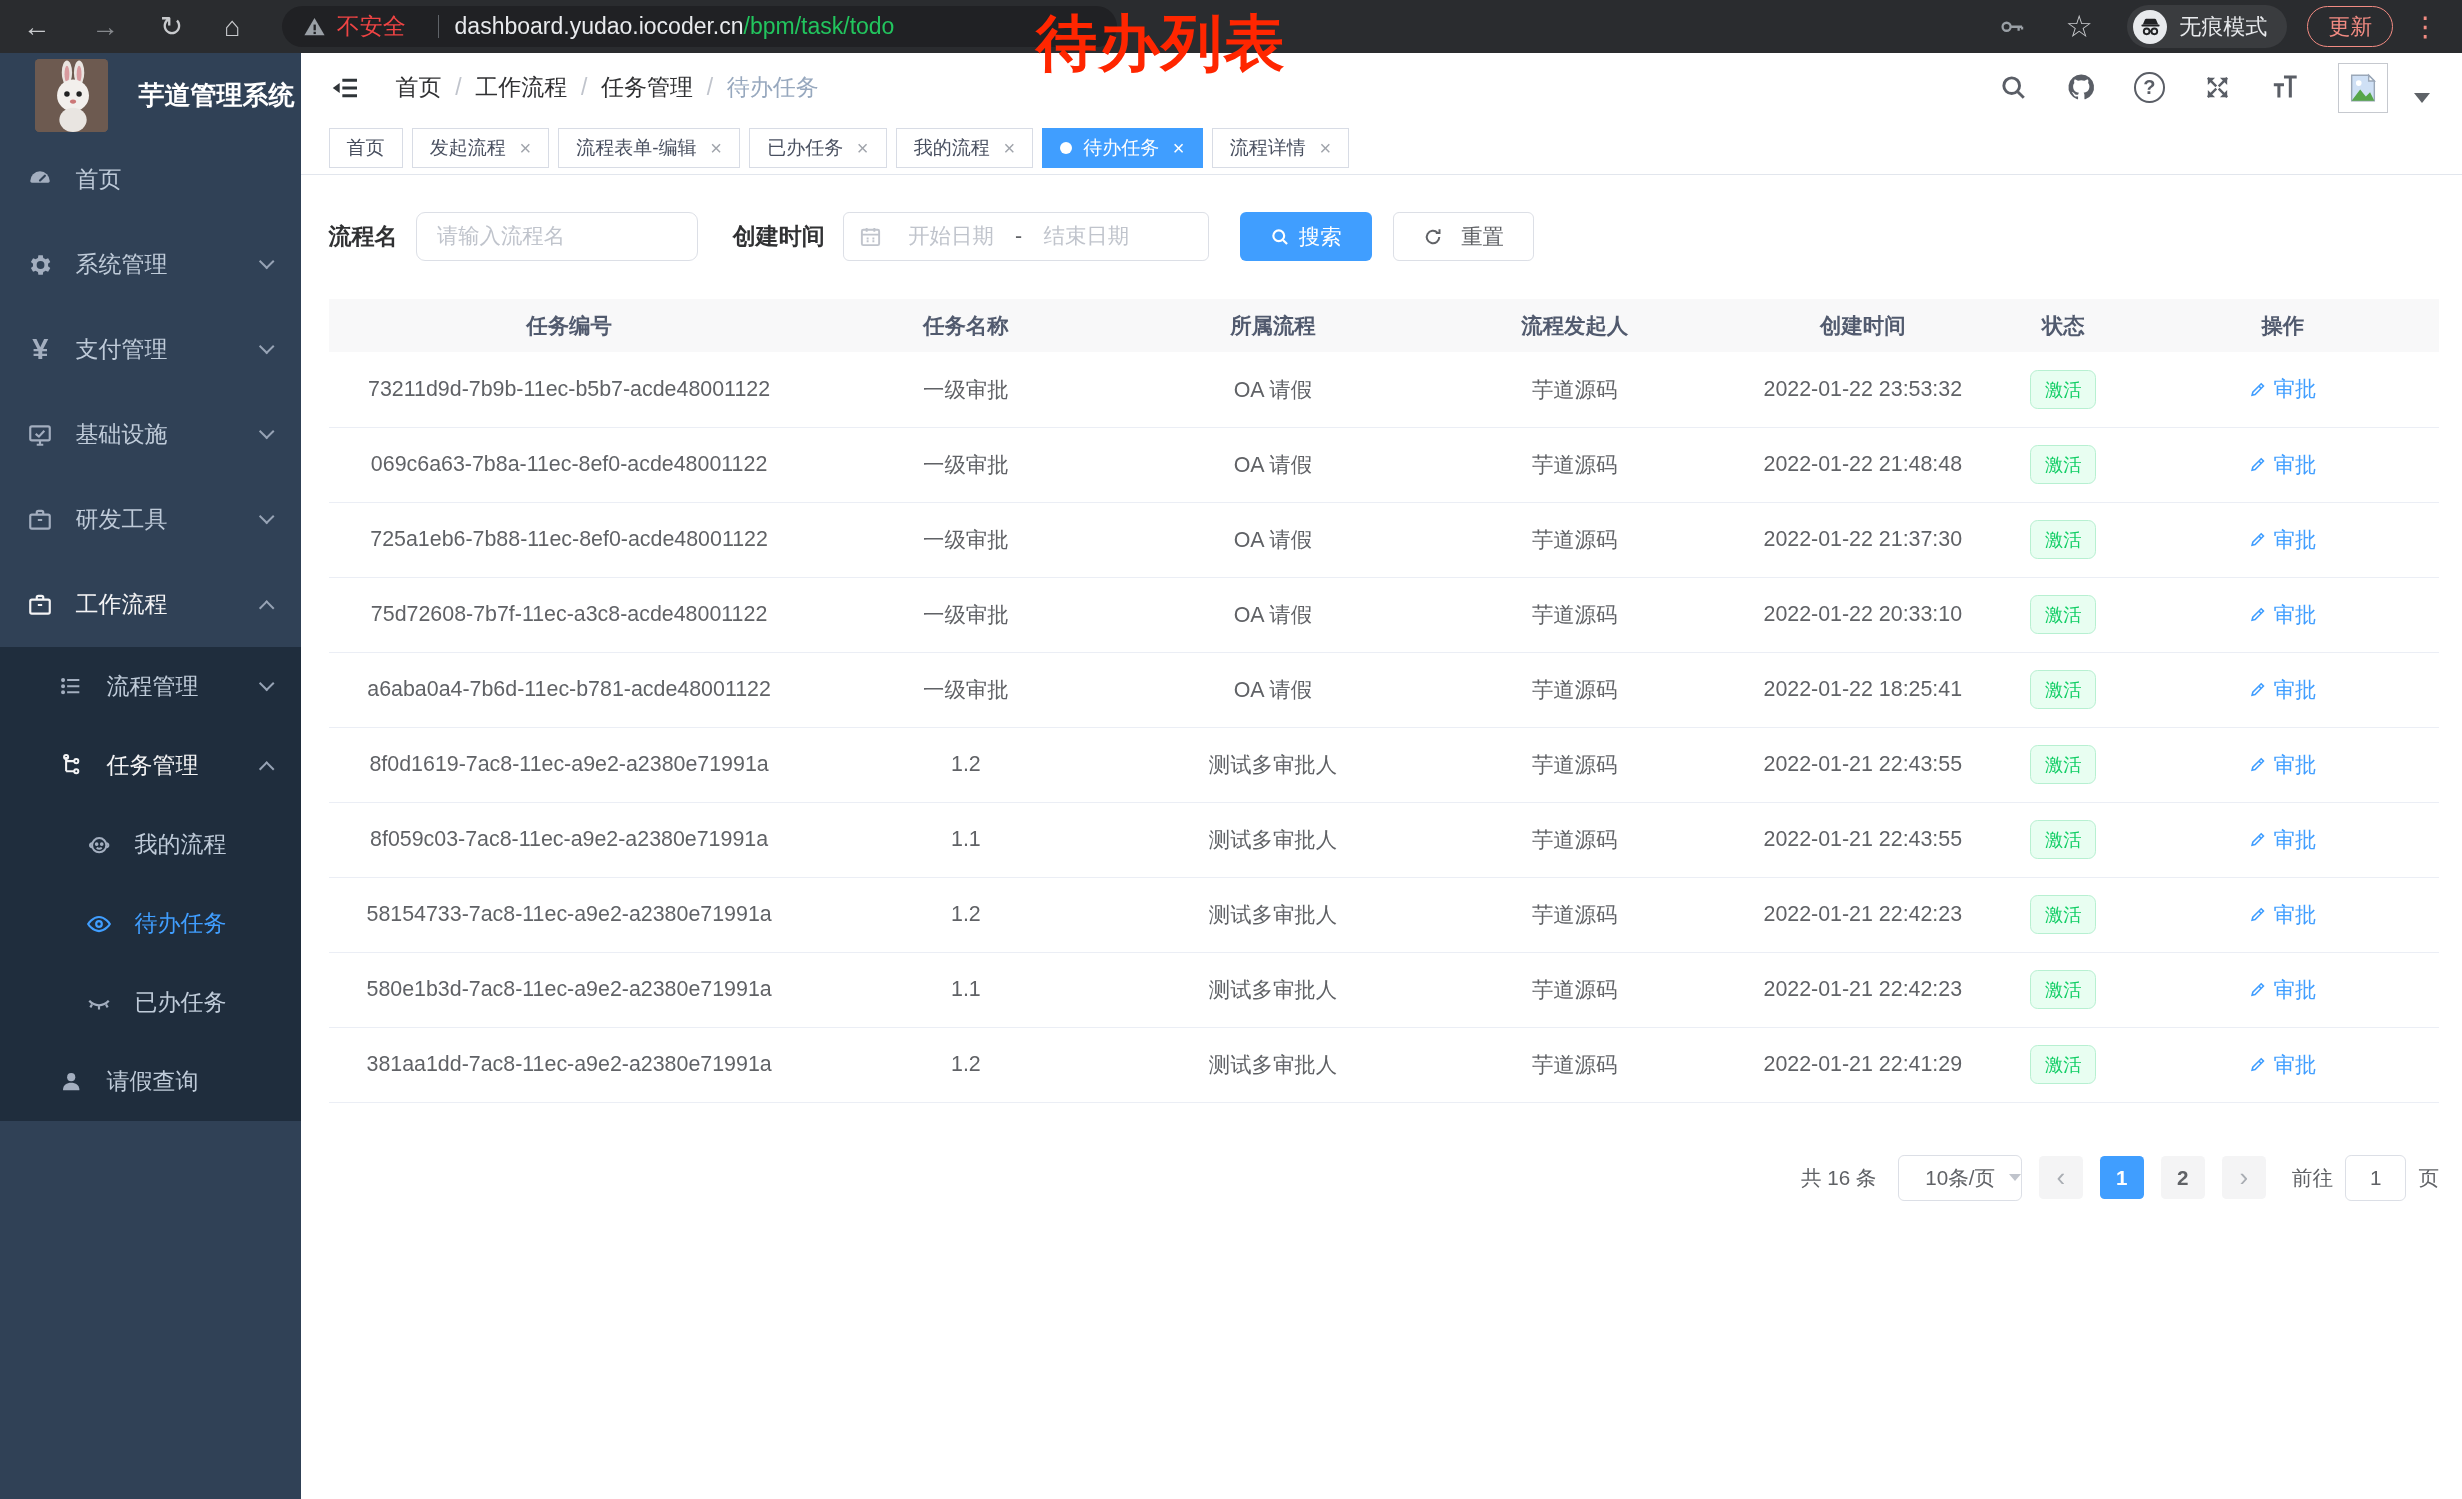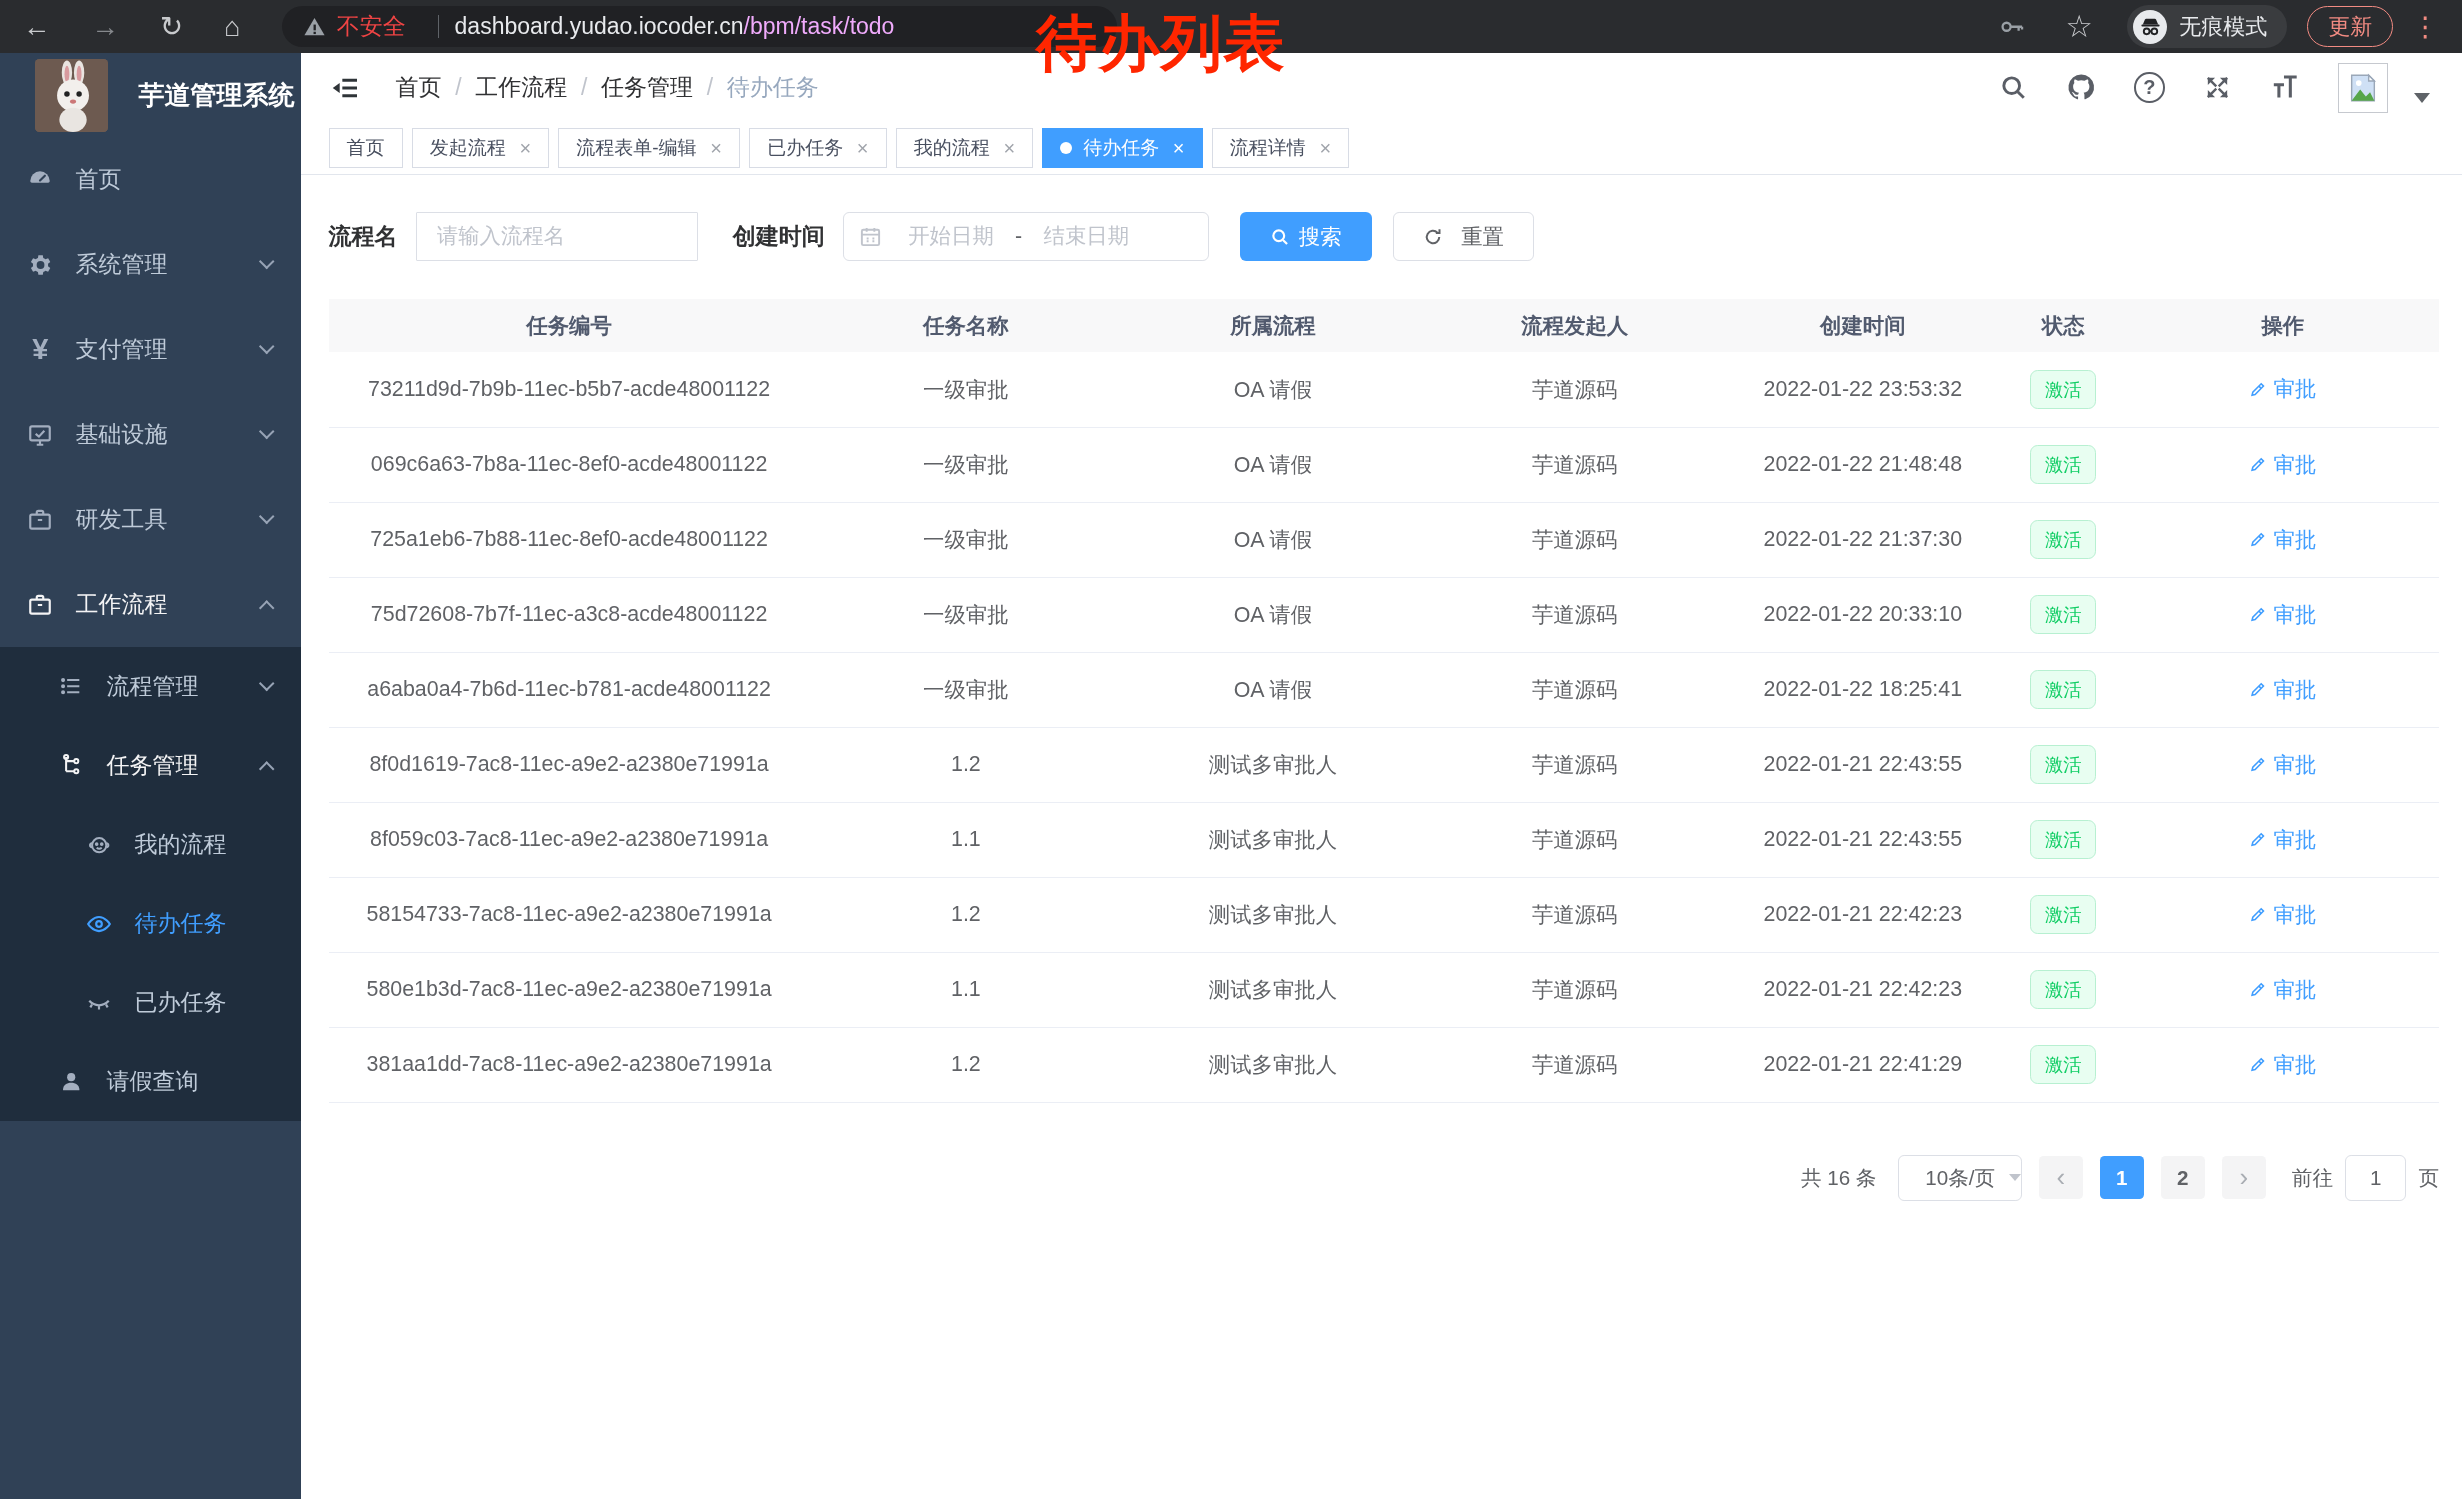--- a/index.html
+++ b/index.html
@@ -15,21 +15,21 @@
   .browser-bar { height:53px; background:#2a2c2f; display:flex; align-items:center;
     padding:0 23px; color:#c8cacd; }
   .b-ico { font-size:27.5px; line-height:1; margin-right:41px; cursor:pointer; }
   .b-ico.fwd { color:#86898d; }
   .url-pill { width:835px; height:41px; background:#202124; border-radius:20.6px;
     display:flex; align-items:center; padding:0 21.4px; font-size:23px; }
   .warn-ico { margin-right:10.7px; display:flex; }
   .sec-label { color:#ef4444; margin-right:32px;text-align:center; }
   .url-div { width:1.5px; height:23px; background:#5f6368; margin-right:15.3px; }
   .url-domain { color:#e8eaed; }
-  .url-path { color:#f0abfc; }
+  .url-path { color:#22c55e; }
   .b-right { margin-left:auto; display:flex; align-items:center; }
   .key-ico { margin-right:40px; display:flex; cursor:pointer; }
   .star-ico { font-size:30.5px; color:#c8cacd; margin-right:34px; cursor:pointer; }
   .incog-pill { height:43px; background:#3a3c3f; border-radius:21.4px; display:flex;
     align-items:center; padding:0 20px 0 6.1px; margin-right:20px; }
   .incog-circle { width:34px; height:34px; border-radius:50%; background:#e8eaed;
     display:flex; align-items:center; justify-content:center; margin-right:12.2px; }
   .incog-label { color:#e8eaed; font-size:22px; }
   .update-pill { height:41px; border:1.5px solid #f28b82; border-radius:20.6px;
     color:#f28b82; font-size:22px; display:flex; align-items:center;
@@ -87,21 +87,21 @@
   .tab.active { background:#409eff; border-color:#409eff; color:#fff; }
   .tab.active .dot { display:inline-block; }
   .tab.active .close { color:#fff; }
 
   .content { padding:37px 23px 0 27.5px; flex:1; }
 
   
   .filter-row { display:flex; align-items:center; }
   .f-label { font-size:23px; font-weight:700; color:#303133; margin-right:18.3px; white-space:nowrap; }
   .f-label.second { margin-left:35px; }
-  .txt-input { width:282px; height:49px; border:1.5px solid #dcdfe6; border-radius:1px;
+  .txt-input { width:282px; height:49px; border:1.5px solid #dcdfe6; border-radius:9px;
     padding:0 20px; font-size:21.4px; color:#606266; outline:none;
     font-family:"Liberation Sans","DejaVu Sans",sans-serif; }
   .txt-input::placeholder { color:#c0c4cc; }
   .date-box { width:366px; height:49px; border:1.5px solid #dcdfe6; border-radius:6.1px;
     display:flex; align-items:center; padding:0 7.6px 0 15.3px; }
   .date-box .cal-ico { display:flex; color:#c0c4cc; margin-right:7.6px; flex:none; }
   .date-input { width:122px; border:none; outline:none; font-size:21.4px; color:#606266;
     text-align:center; background:transparent;
     font-family:"Liberation Sans","DejaVu Sans",sans-serif; }
   .date-input::placeholder { color:#c0c4cc; }

